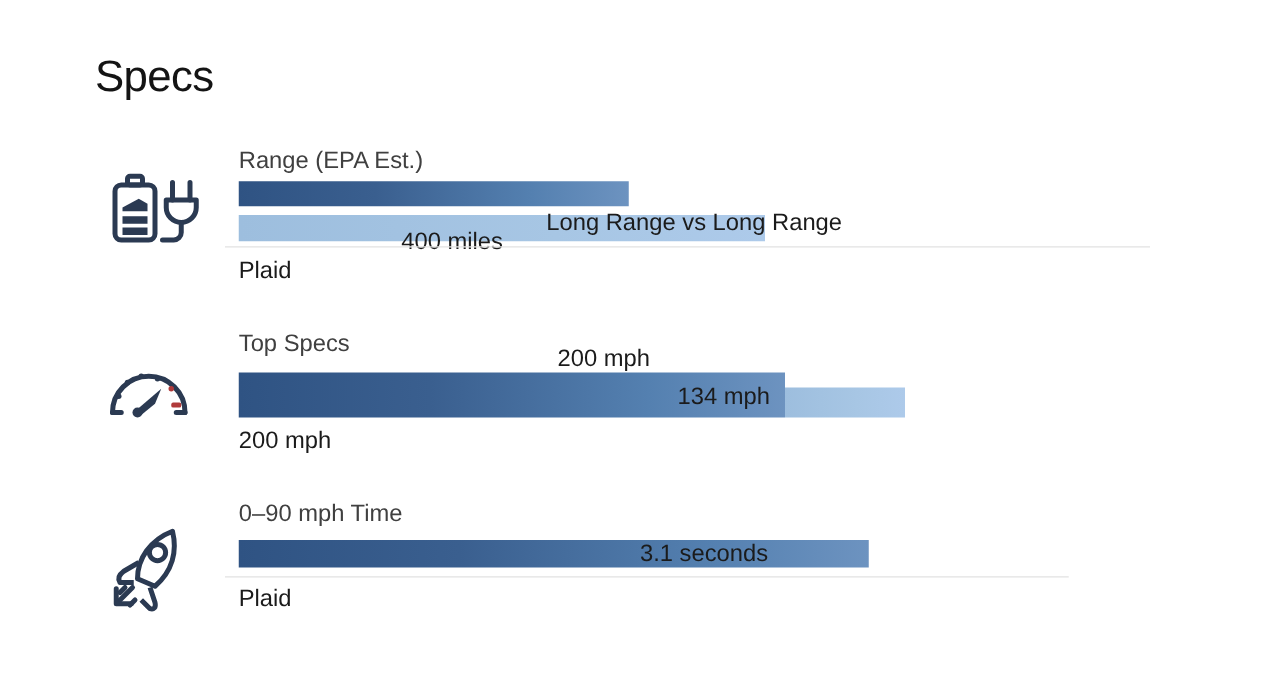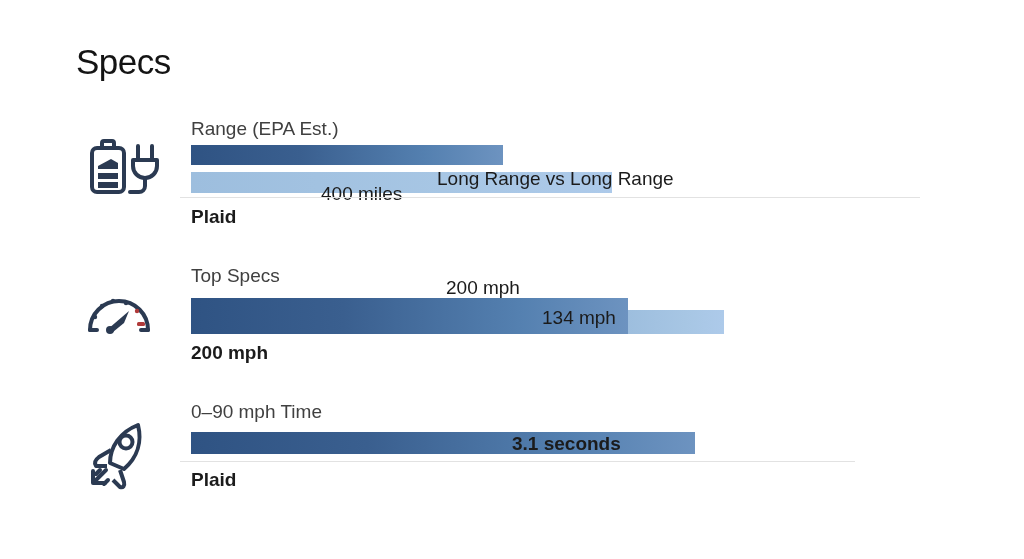--- a/index.html
+++ b/index.html
@@ -80,21 +80,20 @@
     color: #1b1b1b;
     white-space: nowrap;
   }
 
   .sub-label {
     position: absolute;
     left: 191px;
     font-size: 19px;
     color: #1b1b1b;
     white-space: nowrap;
-    font-weight: bold;
   }
 
   .divider {
     position: absolute;
     left: 180px;
     height: 1px;
     background: #e2e2e2;
   }
 
   
@@ -107,21 +106,21 @@
 
   
   .s2 .bar-dark  { top: 33px; width: 437px; height: 36px; }
   .s2 .bar-light { top: 45px; left: 437px; width: 96px; height: 24px; }
   .s2 .val-dark  { left: 446px; top: 12px; }
   .s2 .val-light { left: 542px; top: 42px; }
   .s2 .sub-label { top: 77px; }
 
   
   .s3 .bar-dark  { top: 31px; width: 504px; height: 22px; }
-  .s3 .val-dark  { left: 512px; top: 32px; font-weight: bold; }
+  .s3 .val-dark  { left: 512px; top: 32px; }
   .s3 .sub-label { top: 68px; }
   .s3 .divider   { top: 60px; width: 675px; }
 </style>
 </head>
 <body>
 
 <div class="page-title">Specs</div>
 
 <div class="spec-section s1">
 

